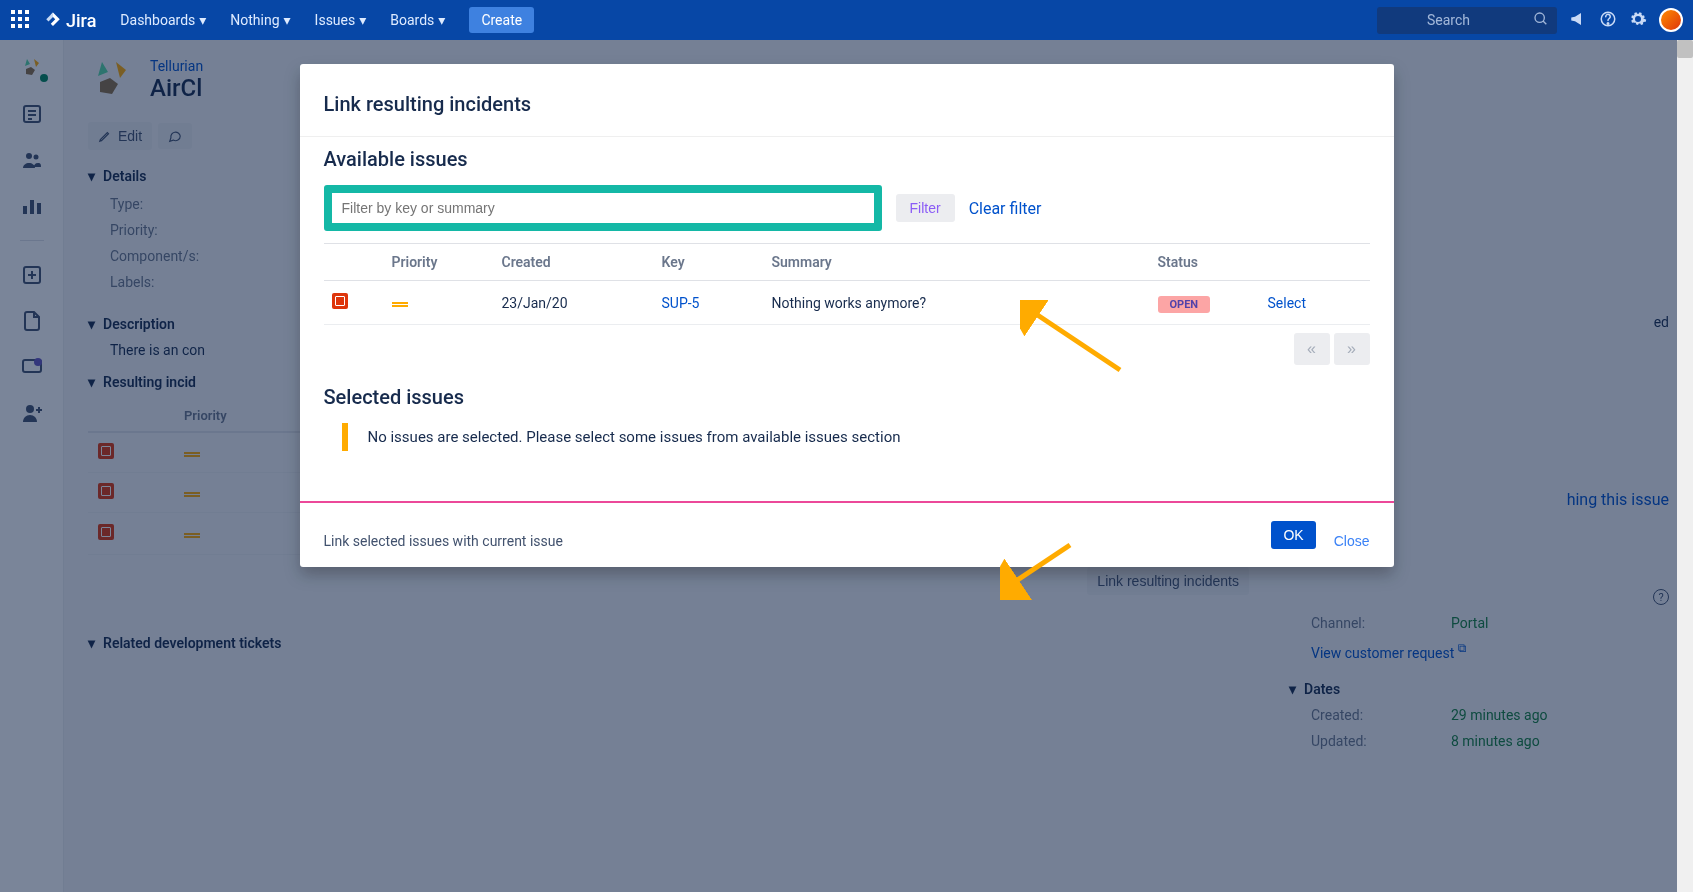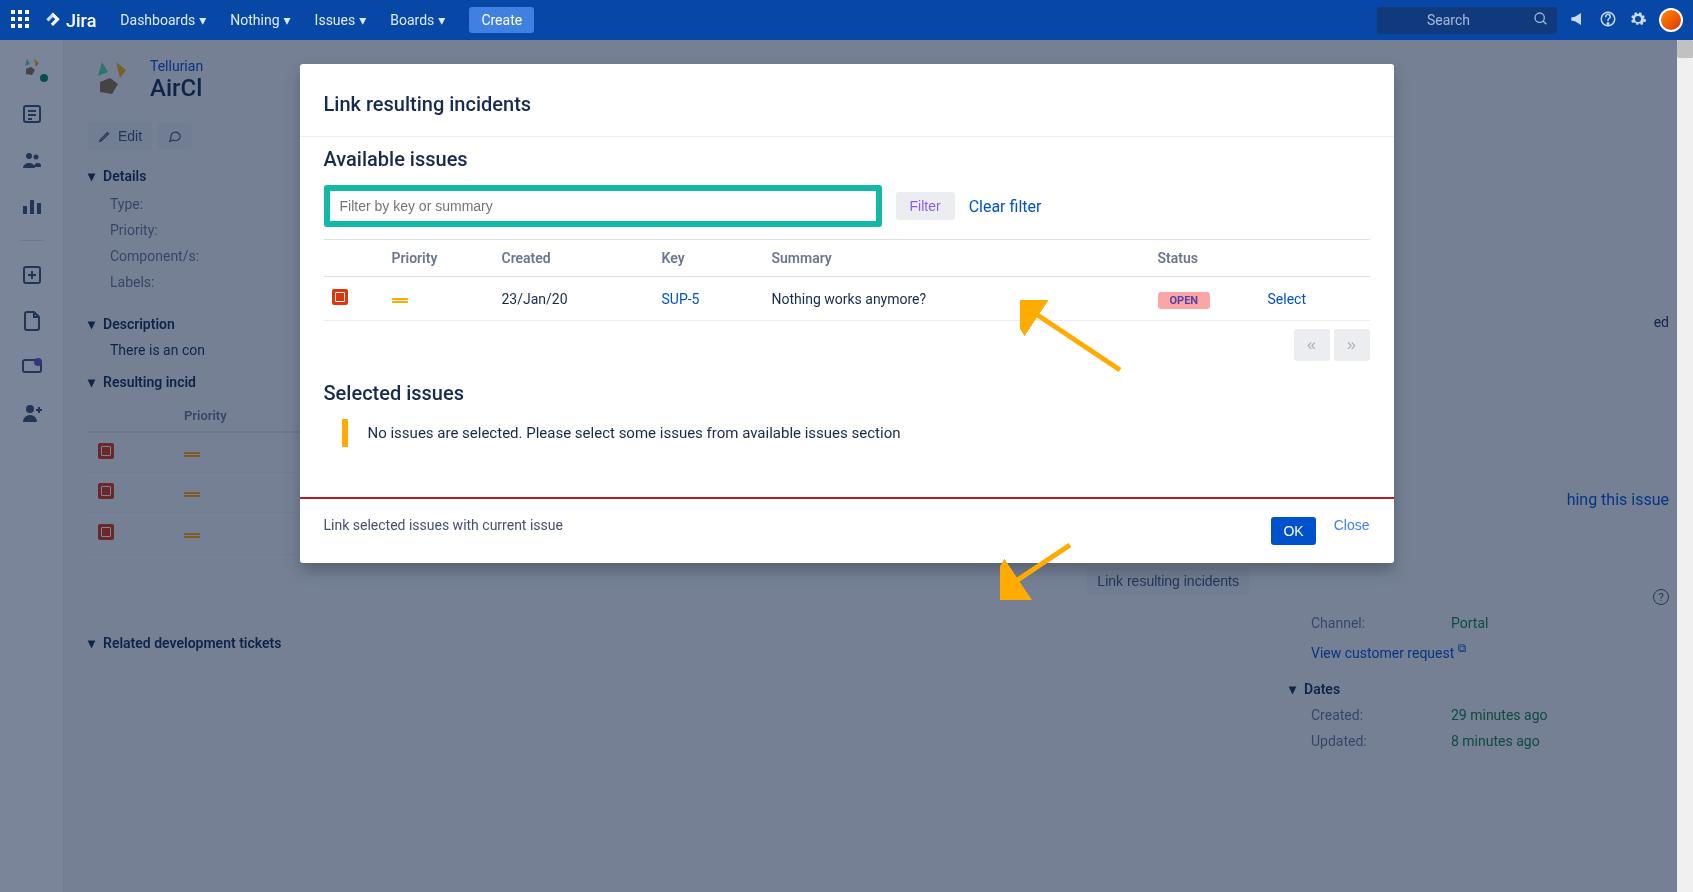--- a/index.html
+++ b/index.html
@@ -66,30 +66,30 @@
   
   .overlay { position: fixed; top: 40px; left: 0; right: 0; bottom: 0; background: rgba(9,30,66,.54); display: flex; align-items: flex-start; justify-content: center; z-index: 100; }
   .scrollbar-track{position:fixed;right:0;top:40px;bottom:0;width:16px;background:#f0f0f0;z-index:200;}
   .scrollbar-thumb{background:#c1c1c1;border-radius:2px;width:16px;height:18px;}
   .modal { background: #fff; border-radius: 3px; width: 1094px; margin-top: 24px; box-shadow: 0 8px 16px rgba(0,0,0,.25); display:flex; flex-direction:column; max-height: 560px;}
   .modal h2 { font-size: 20px; font-weight: 500; padding: 28px 24px 20px; }
   .modal .sep { height:1px; background:#efefef; }
   .modal-body { padding: 10px 24px 20px; overflow:auto;}
   .modal h3 { font-size: 20px; font-weight: 500; margin-bottom: 14px; }
   .filterrow { display:flex; gap:14px; align-items:center; margin-bottom:12px;}
-  .filterinput { flex:0 0 558px; border:6px solid #14b8a6; border-radius:3px; padding:7px 10px; font-size:14px; }
+  .filterinput { flex:0 0 558px; border:8px solid #14b8a6; border-radius:3px; padding:7px 10px; font-size:14px; }
   .filterbtn { background:#ecedf0; border:none; padding:6px 14px; border-radius:3px; font-size:14px; color:#8b5cf6; cursor:pointer;}
   .mtbl { width:100%; border-collapse:collapse; font-size:14px;}
   .mtbl th { text-align:left; padding:10px 8px; color:#6b778c; font-weight:600; font-size:14px; border-bottom:1px solid #dfe1e6; border-top:1px solid #dfe1e6;}
   .mtbl td { padding:12px 8px; border-bottom:1px solid #ebedf0;}
   .pager { display:flex; justify-content:flex-end; gap:4px; margin-top:8px;}
   .pagerbtn { background:#ecedf0; border:none; width:36px; height:32px; border-radius:3px; color:#a5adba; font-size:16px; cursor:pointer;}
   .notice { display:flex; align-items:center; gap:20px; margin:10px 0 30px 18px; font-size:15px; color:#172b4d;}
   .notice .bar { width:6px; height:28px; background:#ffab00;}
-  .modal-footer { display:flex; align-items:flex-start; padding:18px 24px; border-top:2px solid #b91c1c; gap:18px;}
+  .modal-footer { display:flex; align-items:flex-end; padding:18px 24px; border-top:2px solid #ec4899; gap:18px;}
   .okbtn { background:#0052cc; color:#fff; border:none; padding:6px 12px; border-radius:3px; font-size:14px; font-weight:500; cursor:pointer;}
   .closebtn { background:none; border:none; color:#3b82f6; font-size:14px; cursor:pointer;}
   
   
   .arrow { position:absolute; z-index:150; pointer-events:none;}
   .arrow svg { display:block;}
 </style>
 </head>
 <body>
 

